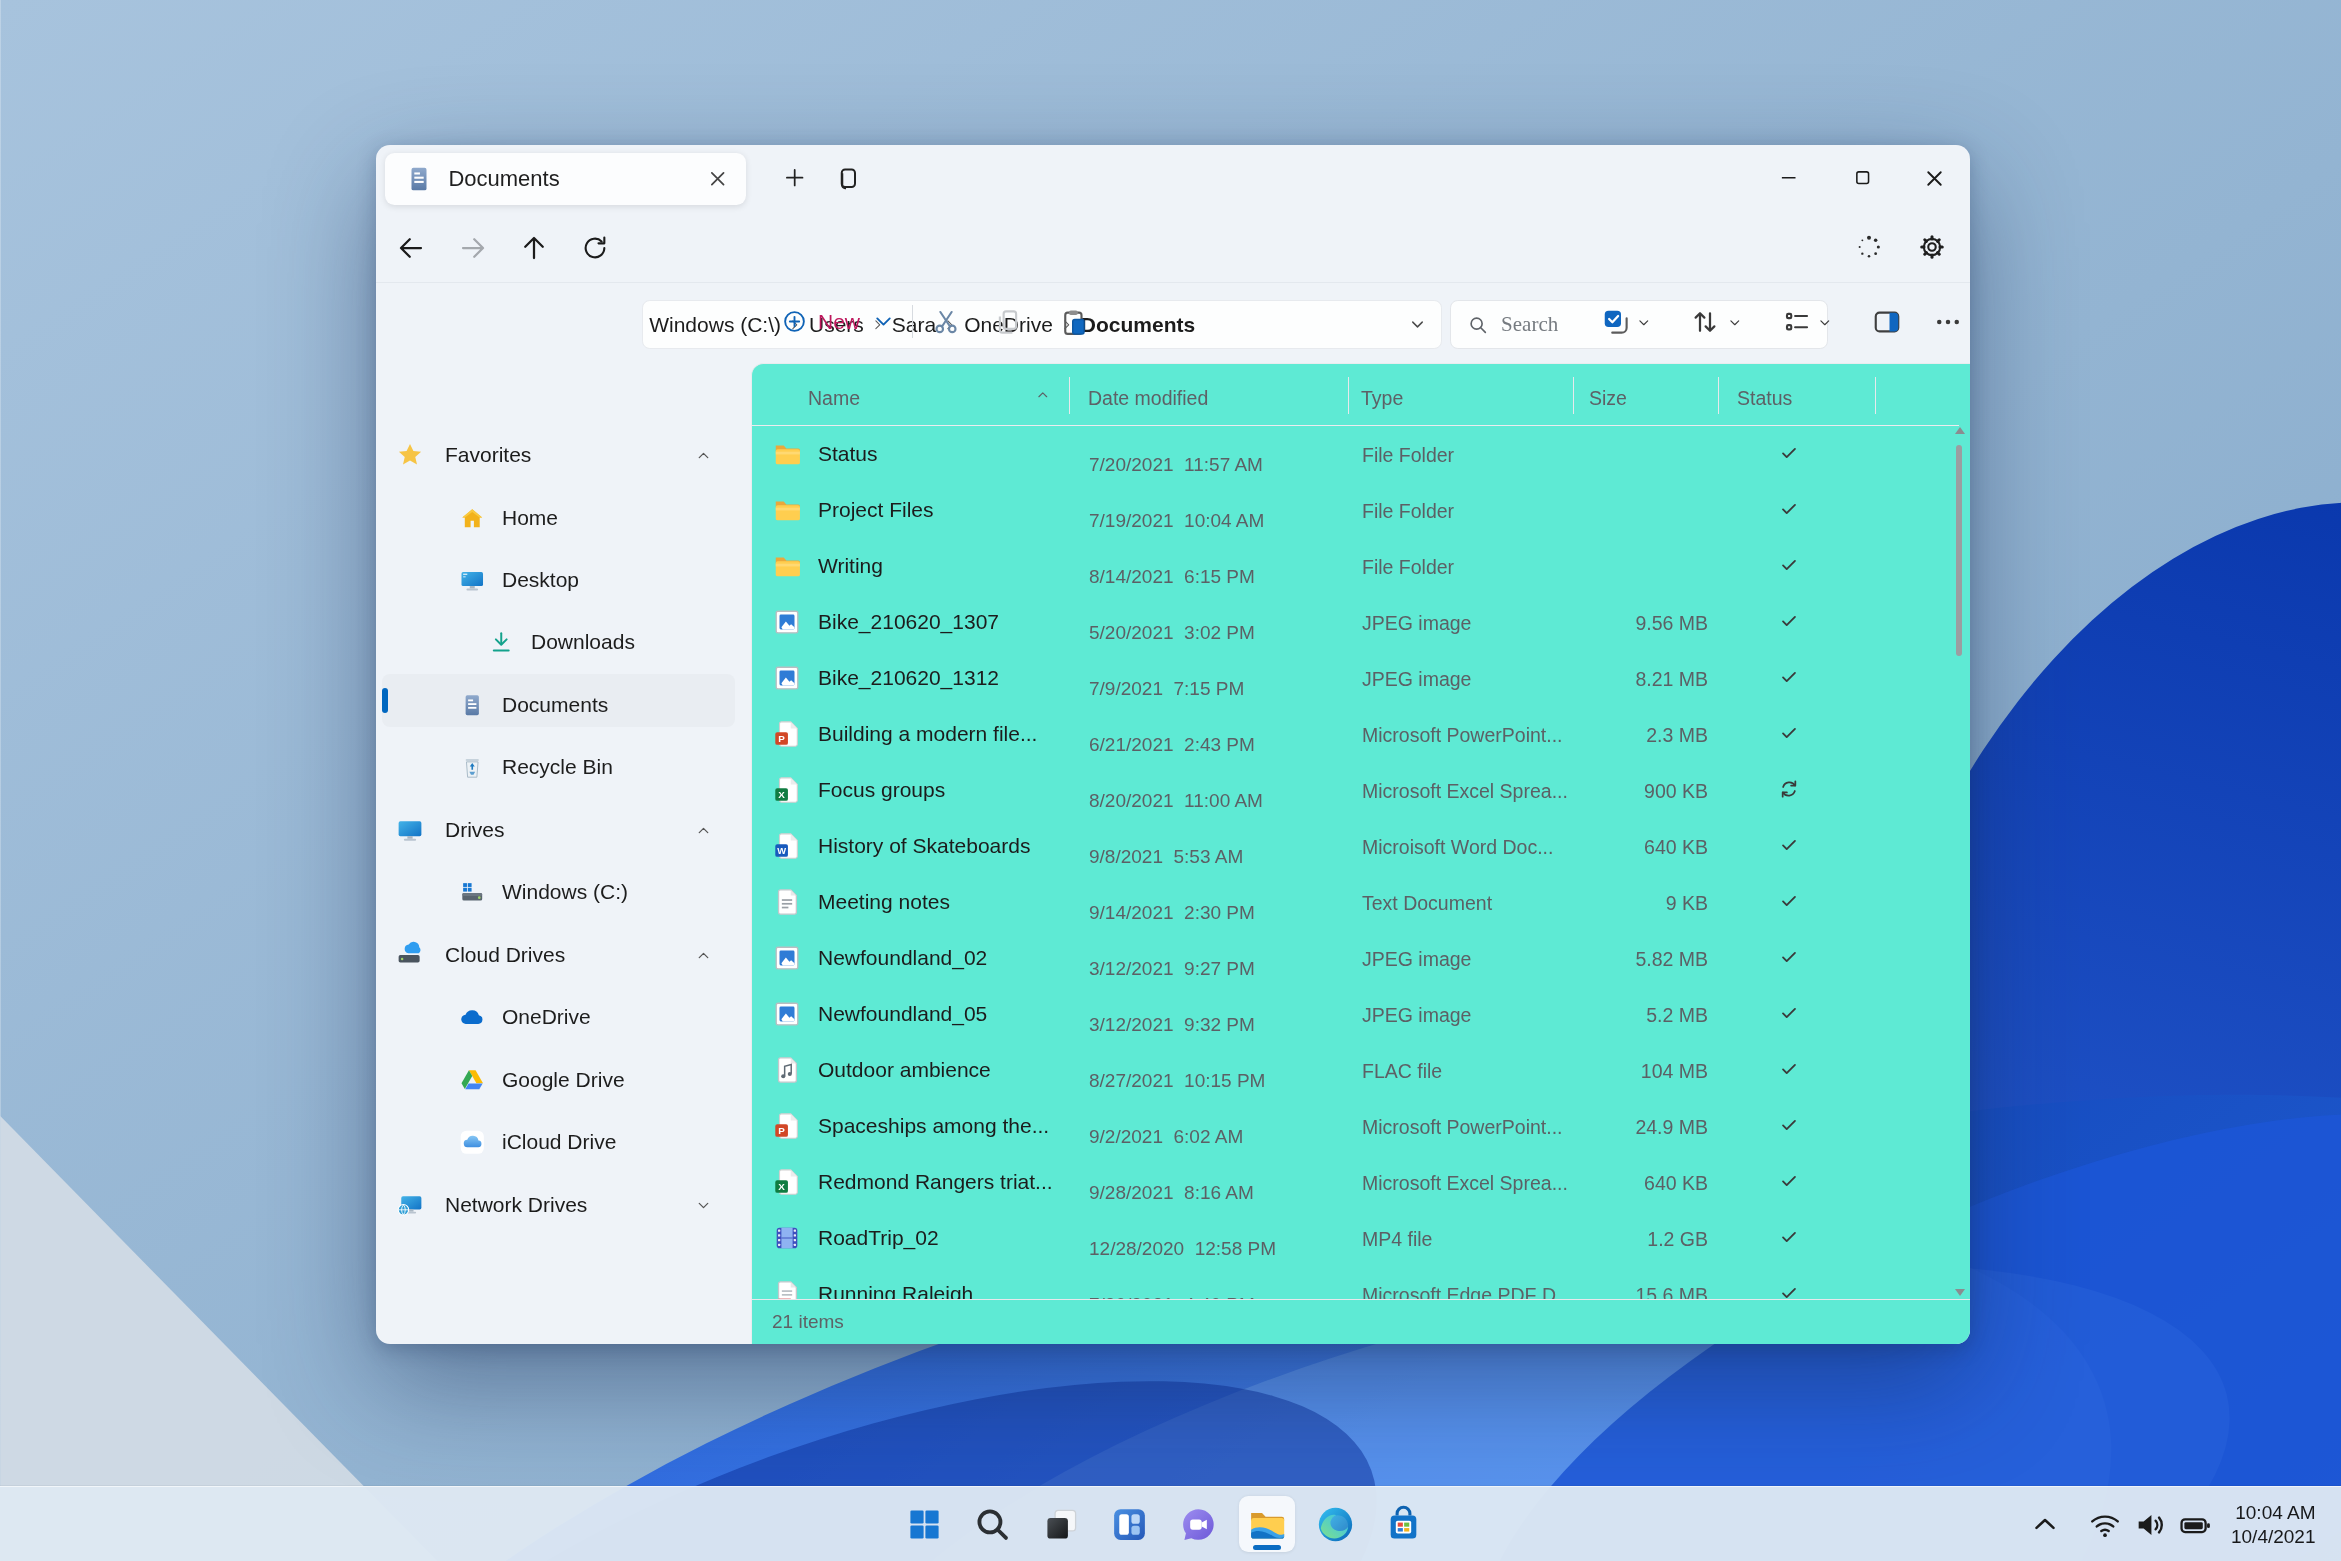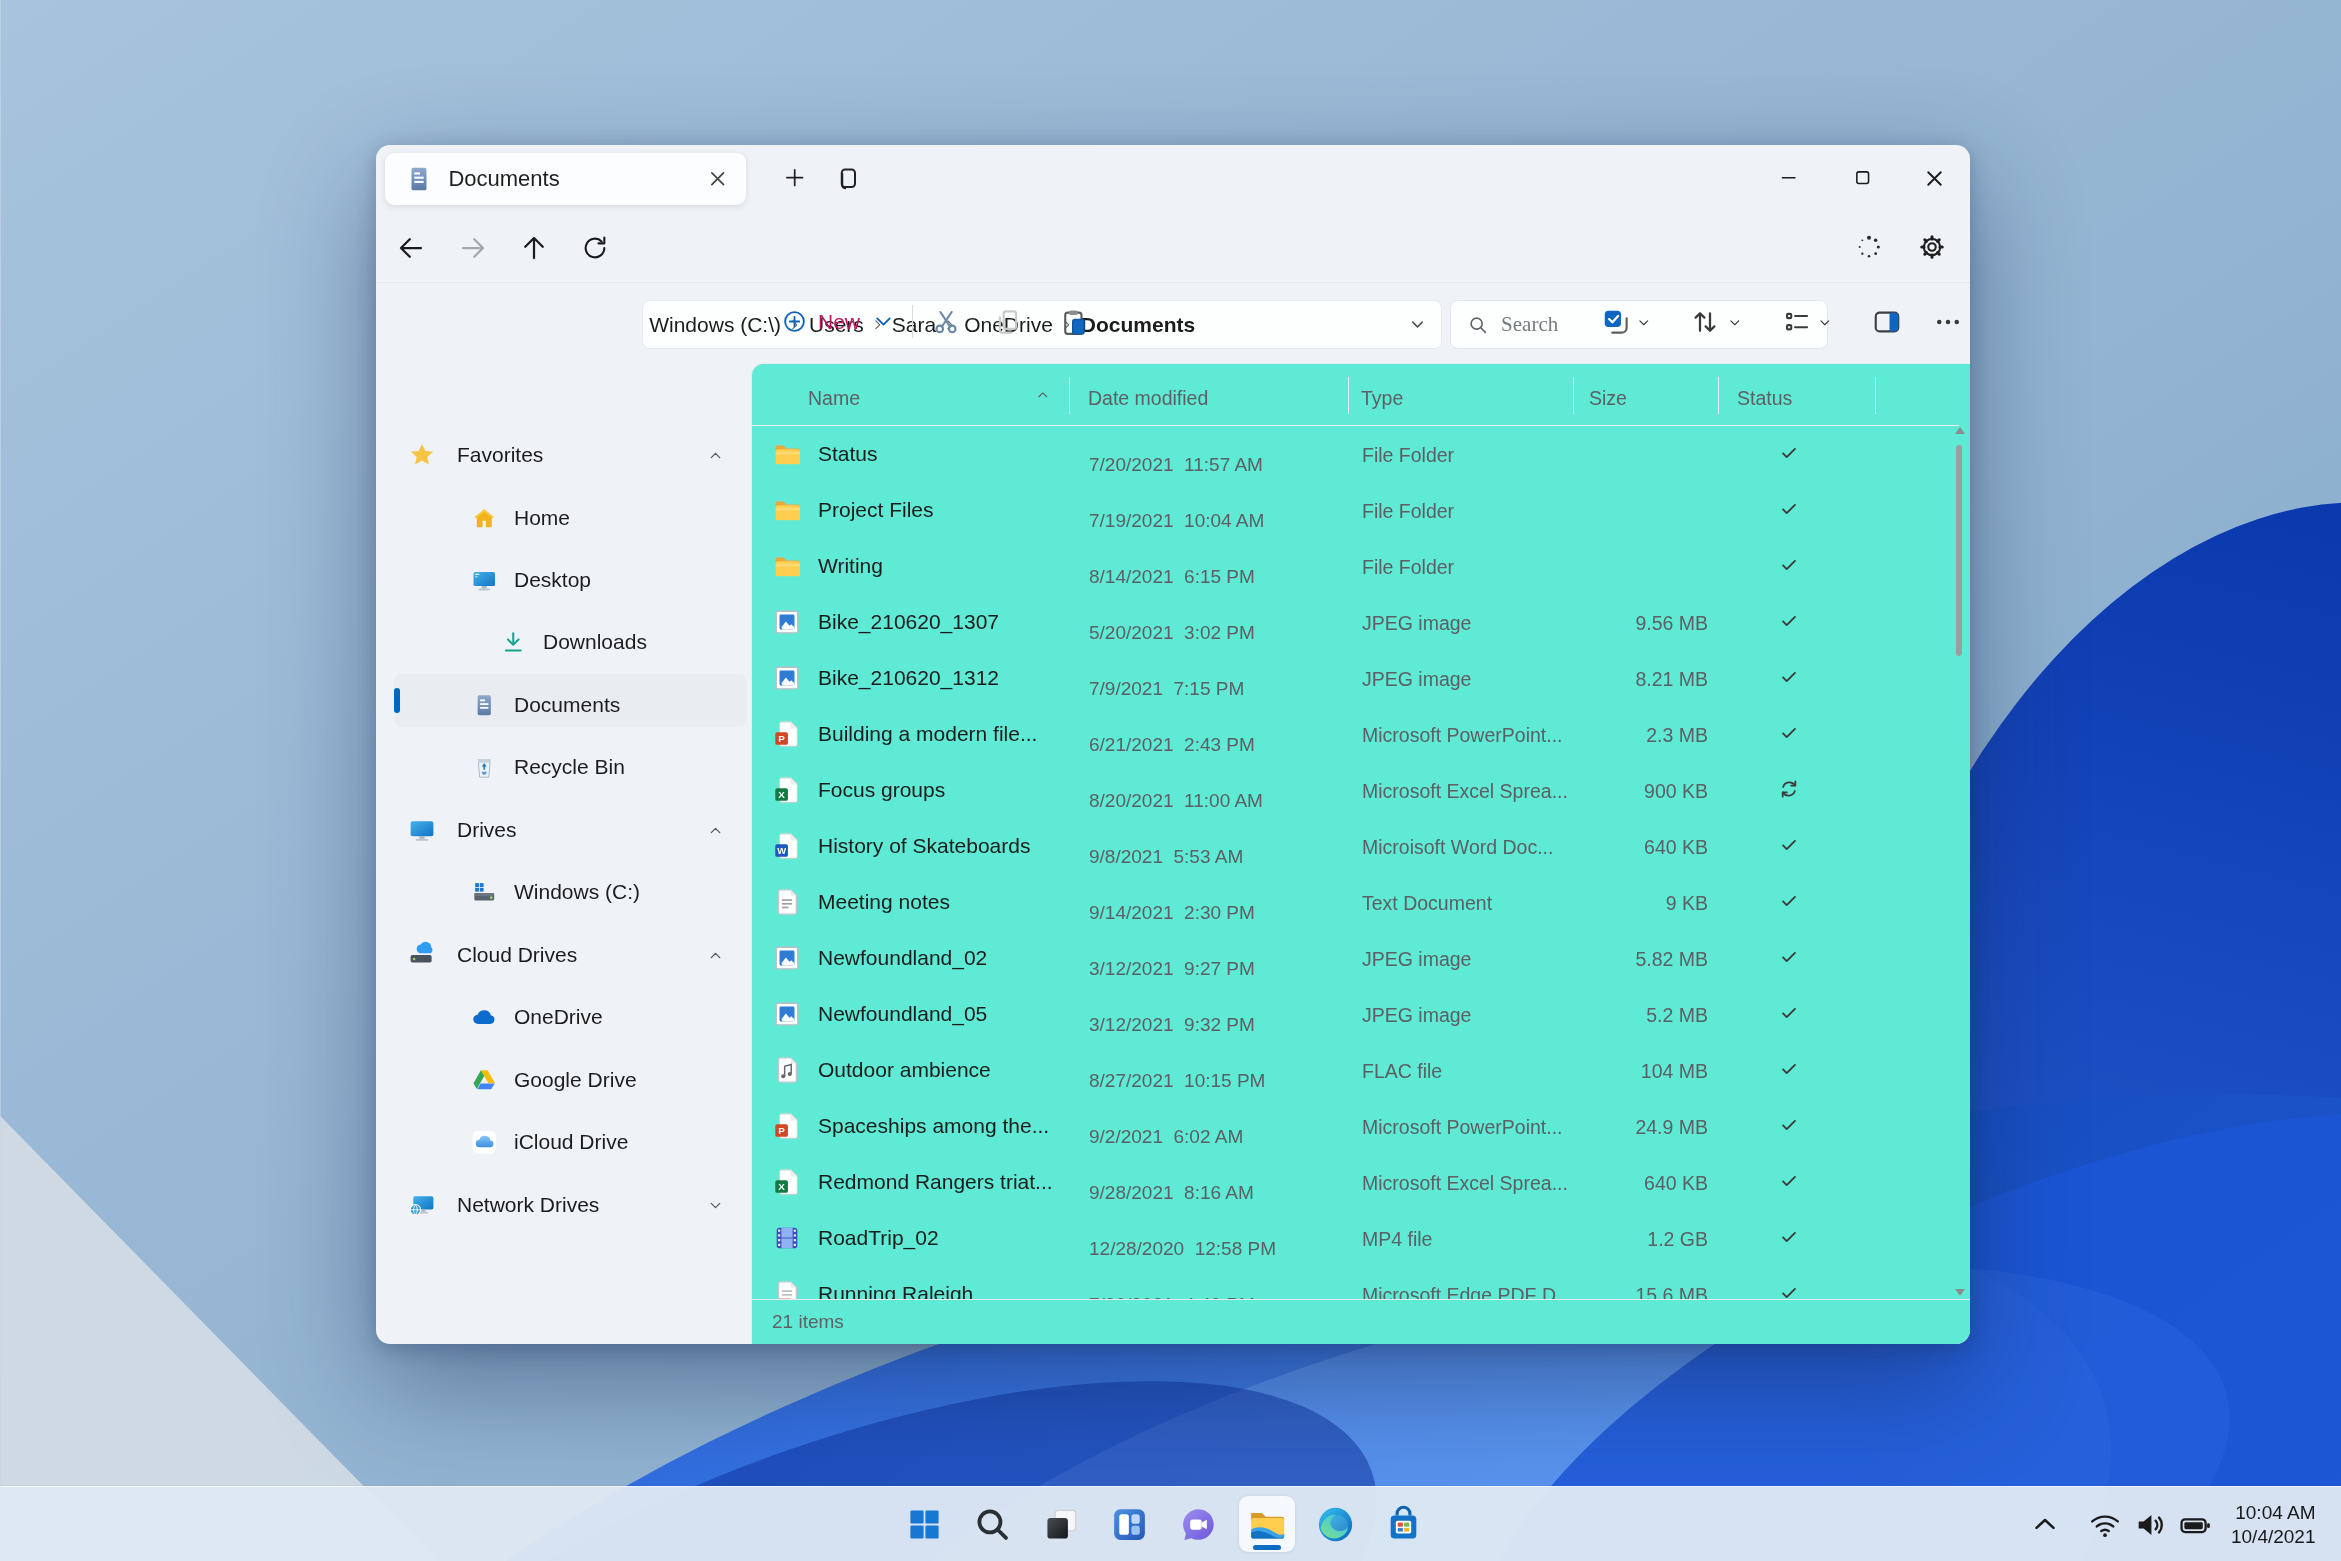--- a/index.html
+++ b/index.html
@@ -58,21 +58,21 @@
   .ti-paste{left:306px;color:#4a4a4a;}
   .ti-sel{left:848px;color:#0f63b6;}
   .ti-sort{left:937px;color:#3a3a3a;}
   .ti-view{left:1029px;color:#3a3a3a;}
   .ti-pane{left:1119px;color:#3f3f3f;}
   .ti-dots{left:1180px;color:#3a3a3a;}
   .tbar-chev{position:absolute;top:33px;width:15.6px;height:15.6px;color:#3c3c3c;}
   .tc-sel{left:885px;}.tc-sort{left:976px;}.tc-view{left:1066px;}
 
   
-  .sidebar{position:absolute;left:12px;top:137px;width:362px;bottom:0;}
+  .sidebar{position:absolute;left:0;top:137px;width:362px;bottom:0;}
   .sb-row{position:absolute;left:0;width:375px;height:62px;}
   .sb-sec-icon{position:absolute;left:20px;top:17px;width:28px;height:28px;}
   .sb-sec-label{position:absolute;left:69px;top:19px;font-size:21px;color:#1b1b1b;}
   .sb-chev{position:absolute;left:319px;top:23.4px;width:17px;height:17px;color:#565656;}
   .sb-item-icon{position:absolute;left:83px;top:18px;width:26.5px;height:26.5px;}
   .sb-item-label{position:absolute;left:126px;top:19px;font-size:21px;color:#1d1d1d;}
   .sb-sel{position:absolute;left:6.2px;top:397px;width:353px;height:53px;background:#e9edf2;border-radius:7.8px;}
   .sb-accent{position:absolute;left:0px;top:14px;width:5.5px;height:25px;border-radius:3.1px;background:#0067c0;}
 
   

